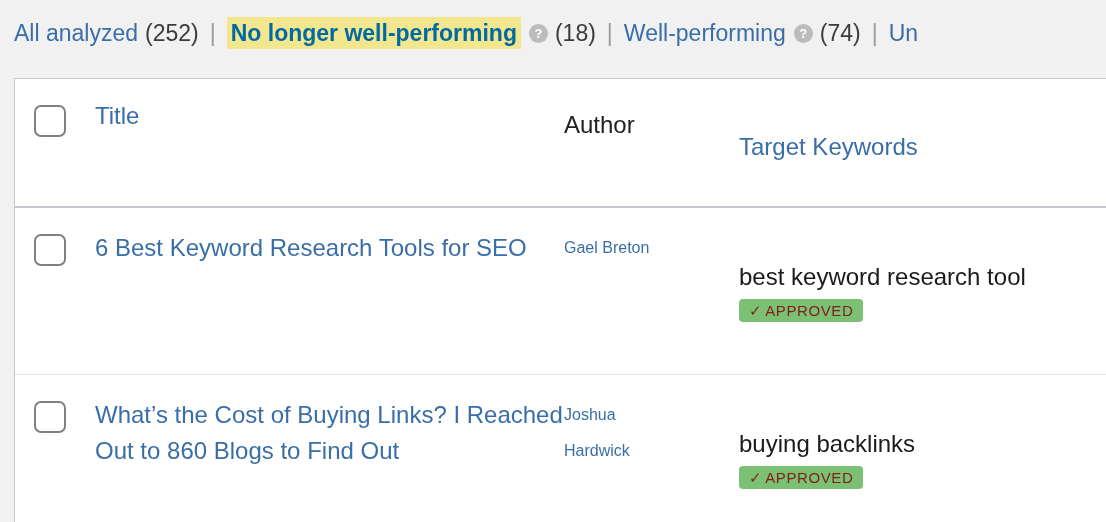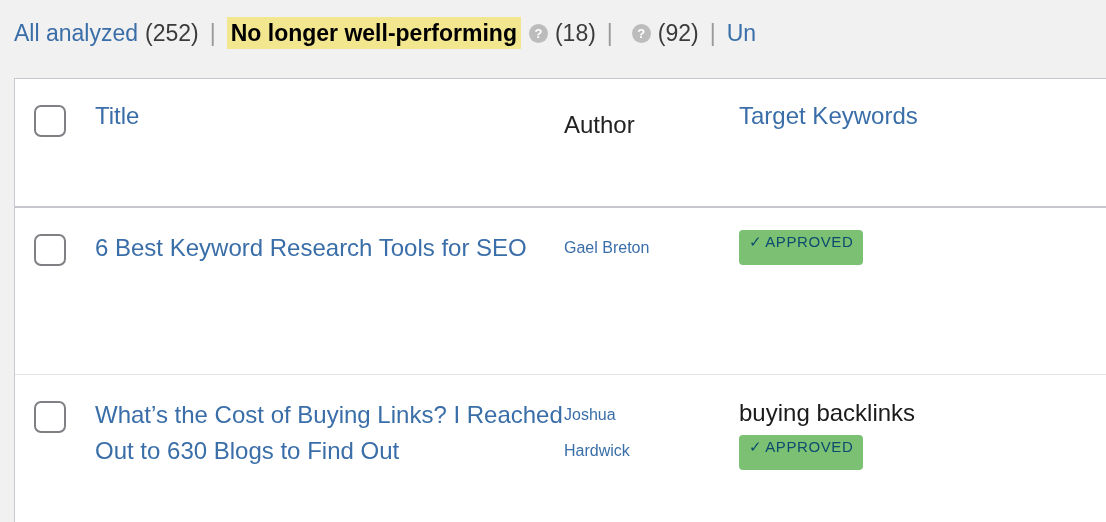--- a/index.html
+++ b/index.html
@@ -37,21 +37,21 @@
     white-space: nowrap;
   }
   .filter-link {
     font-size: 23px;
     color: #3a6ea8;
     text-decoration: none;
     line-height: 30px;
     cursor: pointer;
   }
   .filter-link.active {
-    color: #000000;
+    color: #0369a1;
     font-weight: bold;
     background: #f2e68f;
     padding: 1px 4px;
   }
   .filter-count {
     font-size: 23px;
     color: #3b3b3b;
     line-height: 30px;
     margin-left: 7px;
   }
@@ -146,20 +146,21 @@
     width: 175px;
     flex: 0 0 175px;
     padding-top: 22px;
     box-sizing: border-box;
   }
   .cell-keywords {
     flex: 1 1 auto;
     padding-top: 22px;
     padding-right: 10px;
     box-sizing: border-box;
+    margin-top: 31px;
   }
 
   .row.header .cell-check { padding-top: 26px; }
   .row.header .cell-title,
   .row.header .cell-keywords { padding-top: 22px; }
   .row.header .cell-author { padding-top: 31px; }
 
   .col-head {
     font-size: 24px;
     color: #3a6ea8;
@@ -192,25 +193,25 @@
   .keyword-text {
     font-size: 24px;
     color: #1b1b1b;
     line-height: 32px;
     display: block;
     margin-bottom: 6px;
   }
   .badge {
     display: inline-block;
     background: #7cc173;
-    color: #0c4a6e;
+    color: #7f1d1d;
     font-size: 15px;
     letter-spacing: 0.6px;
     line-height: 23px;
-    height: 35px;
+    height: 23px;
     padding: 0 10px;
     border-radius: 4px;
     white-space: nowrap;
     cursor: pointer;
   }
   .badge .tick { margin-right: 3px; }
 </style>
 </head>
 <body>
 
@@ -219,22 +220,23 @@
 
     <a class="filter-link">All analyzed</a>
     <span class="filter-count">(252)</span>
     <span class="filter-sep">|</span>
 
     <span class="filter-link active">No longer well-performing</span>
     <span class="help-icon"></span>
     <span class="filter-count">(18)</span>
     <span class="filter-sep">|</span>
 
+    <a class="filter-link">Well-performing</a>
     <span class="help-icon"></span>
-    <span class="filter-count">(92)</span>
+    <span class="filter-count">(74)</span>
     <span class="filter-sep">|</span>
 
     <a class="filter-link">Un</a>
   </div>
 </div>
 
 <div class="table-wrap">
 
   <div class="row header">
     <div class="cell-check">
@@ -255,30 +257,31 @@
     <div class="cell-check">
       <div class="checkbox"></div>
     </div>
     <div class="cell-title">
       <a class="title-link">6 Best Keyword Research Tools for SEO</a>
     </div>
     <div class="cell-author">
       <a class="author-link">Gael Breton</a>
     </div>
     <div class="cell-keywords">
+      <span class="keyword-text">best keyword research tool</span>
       <span class="badge"><span class="tick">✓</span><span>APPROVED</span></span>
     </div>
   </div>
 
   <div class="row data tall">
     <div class="cell-check">
       <div class="checkbox"></div>
     </div>
     <div class="cell-title">
-      <a class="title-link">What’s the Cost of Buying Links? I Reached Out to 630 Blogs to Find Out</a>
+      <a class="title-link">What’s the Cost of Buying Links? I Reached Out to 860 Blogs to Find Out</a>
     </div>
     <div class="cell-author">
       <a class="author-link">Joshua Hardwick</a>
     </div>
     <div class="cell-keywords">
       <span class="keyword-text">buying backlinks</span>
       <span class="badge"><span class="tick">✓</span><span>APPROVED</span></span>
     </div>
   </div>
 

